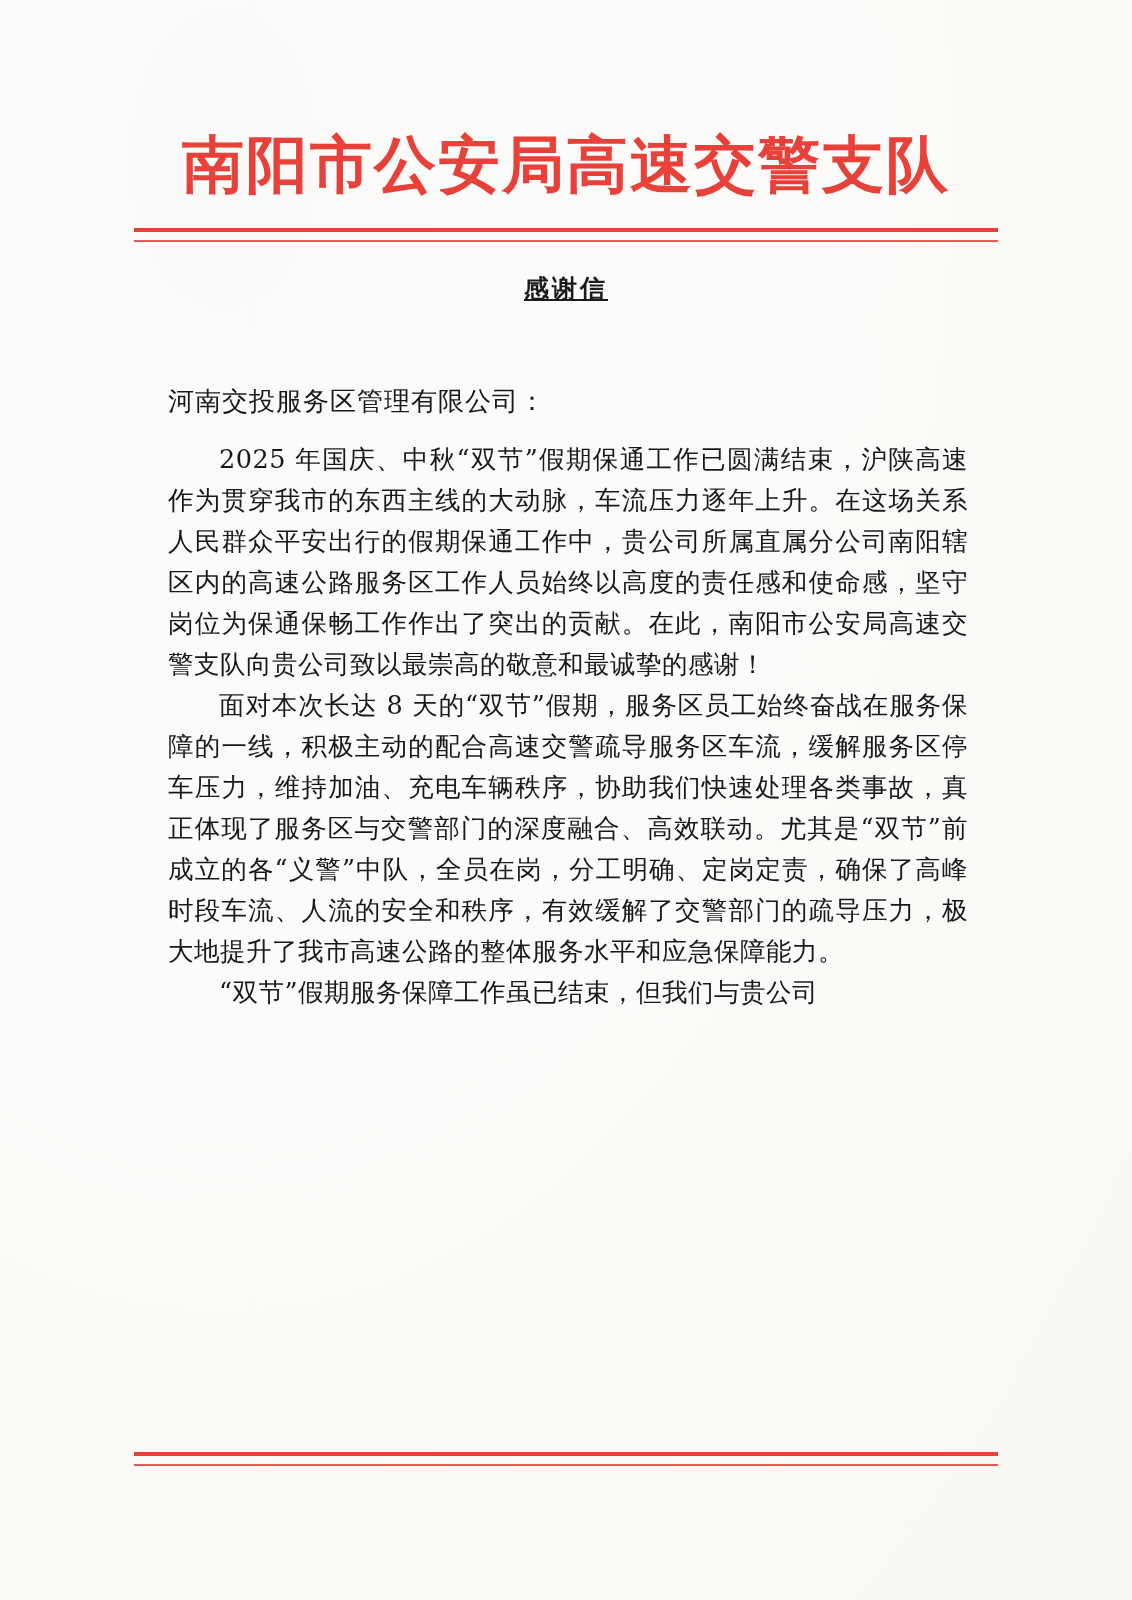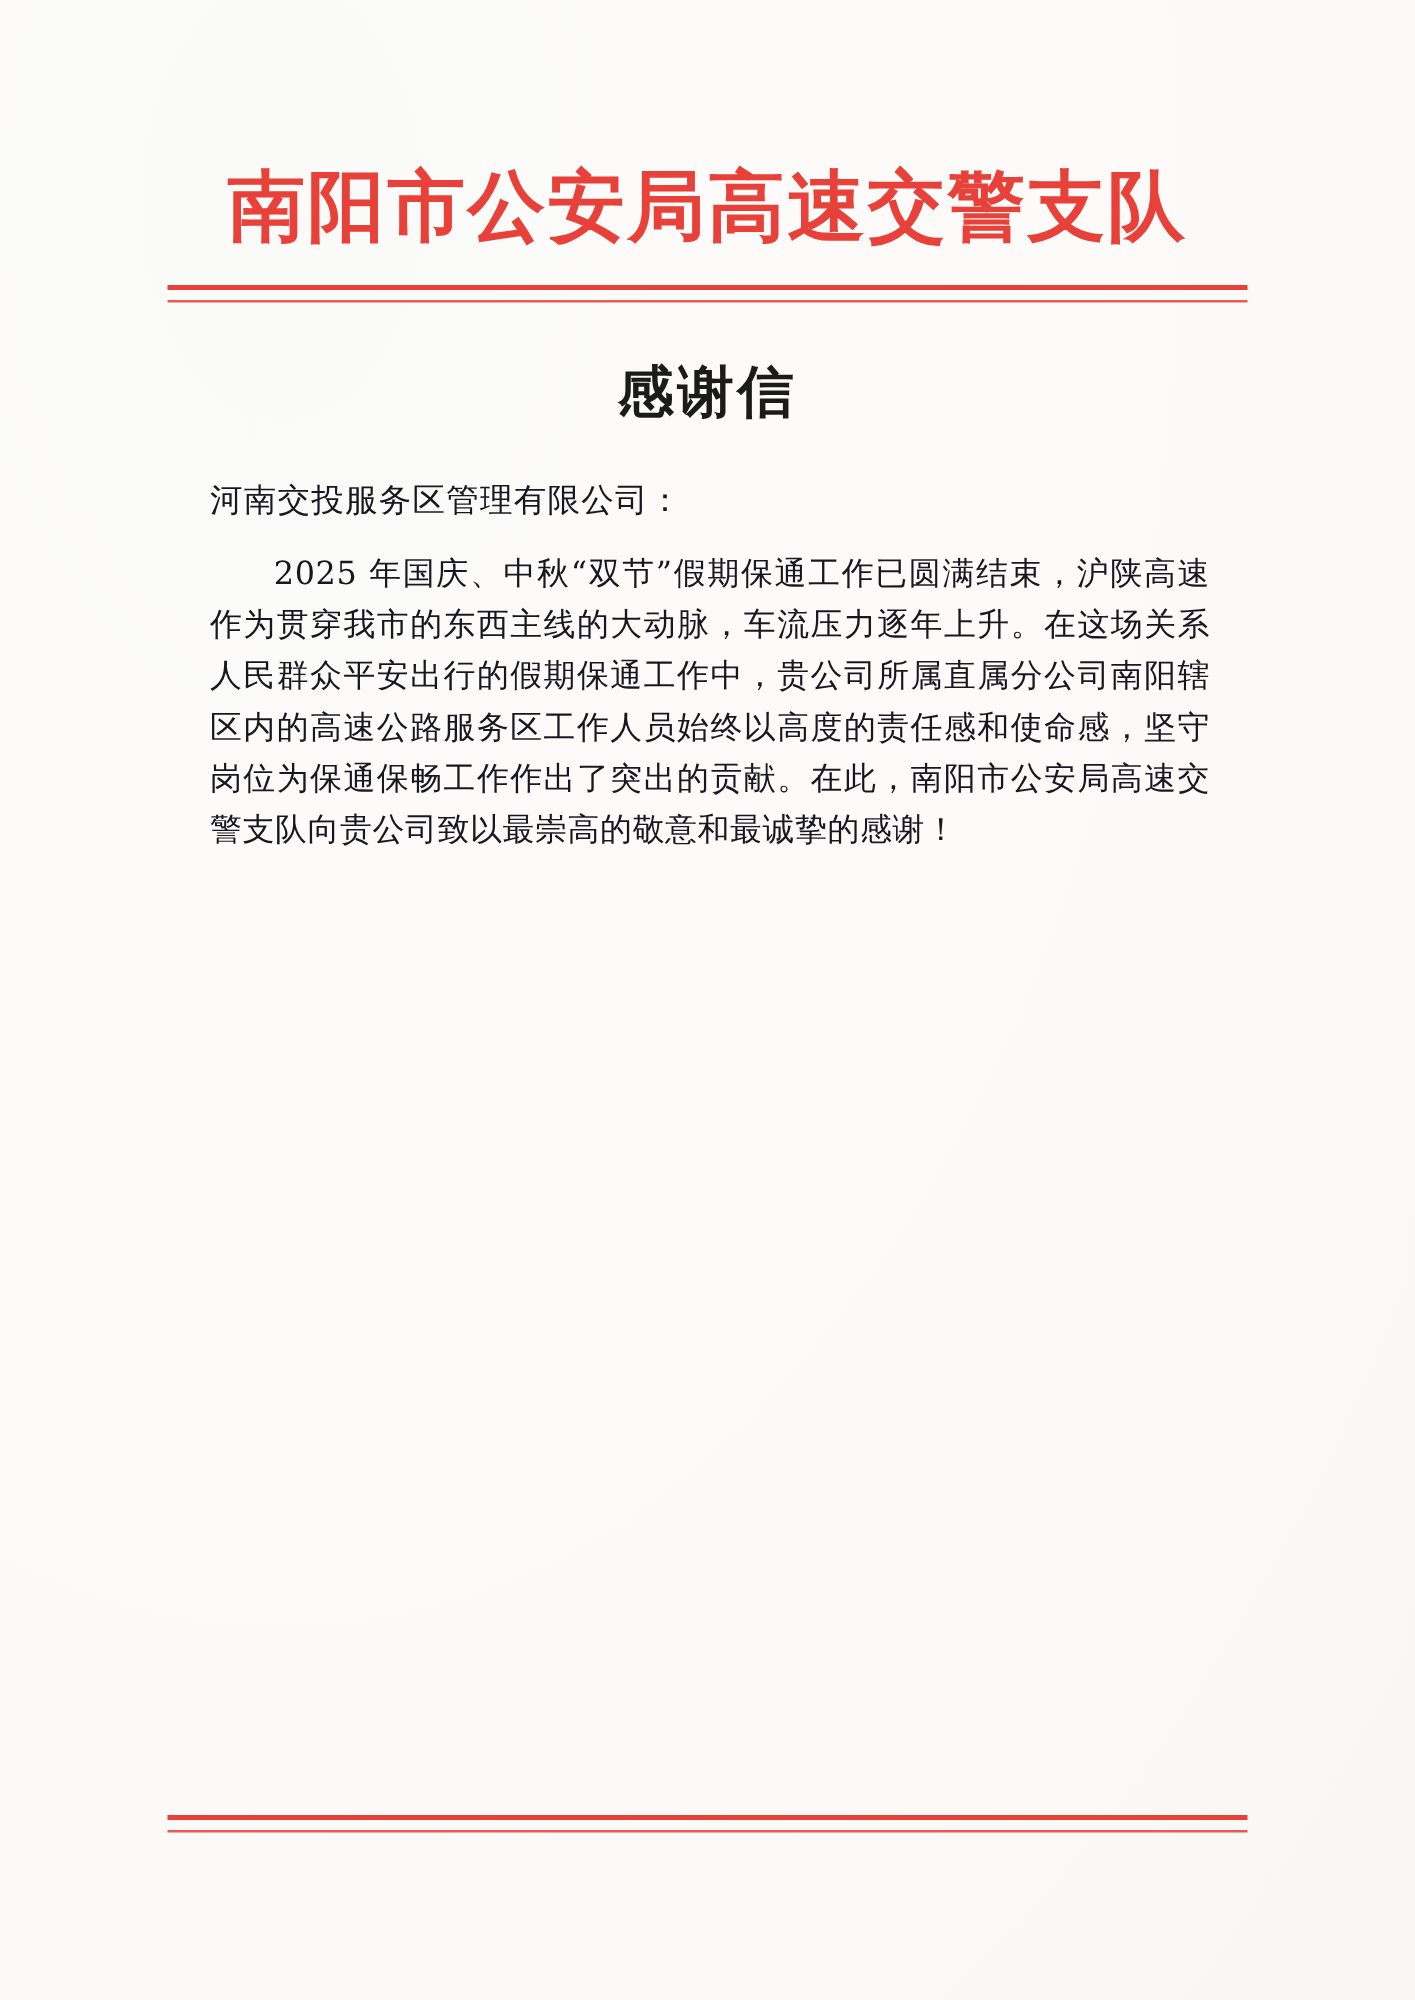--- a/index.html
+++ b/index.html
@@ -55,28 +55,29 @@
     left: 134px;
     right: 134px;
     height: 2px;
     background: #ea5a52;
   }
   .header-rule-1 { top: 228px; }
   .header-rule-2 { top: 240px; }
 
   .doc-title {
     position: absolute;
-    top: 284px;
+    top: 272px;
     left: 0;
     width: 100%;
     text-align: center;
     font-weight: bold;
-    font-size: 45px;
+    font-size: 25px;
     letter-spacing: 3px;
     color: #1b1b1b;
+    text-decoration: underline;
   }
 
   .body-wrap {
     position: absolute;
     top: 382px;
     left: 168px;
     width: 800px;
   }
   .salutation {
     font-size: 26px;
@@ -110,17 +111,19 @@
   </div>
 
   <div class="rule-thick header-rule-1"></div>
   <div class="rule-thin header-rule-2"></div>
 
   <div class="doc-title">感谢信</div>
 
   <div class="body-wrap">
     <div class="salutation">河南交投服务区管理有限公司：</div>
     <p class="para">2025 年国庆、中秋“双节”假期保通工作已圆满结束，沪陕高速作为贯穿我市的东西主线的大动脉，车流压力逐年上升。在这场关系人民群众平安出行的假期保通工作中，贵公司所属直属分公司南阳辖区内的高速公路服务区工作人员始终以高度的责任感和使命感，坚守岗位为保通保畅工作作出了突出的贡献。在此，南阳市公安局高速交警支队向贵公司致以最崇高的敬意和最诚挚的感谢！</p>
+    <p class="para">面对本次长达 8 天的“双节”假期，服务区员工始终奋战在服务保障的一线，积极主动的配合高速交警疏导服务区车流，缓解服务区停车压力，维持加油、充电车辆秩序，协助我们快速处理各类事故，真正体现了服务区与交警部门的深度融合、高效联动。尤其是“双节”前成立的各“义警”中队，全员在岗，分工明确、定岗定责，确保了高峰时段车流、人流的安全和秩序，有效缓解了交警部门的疏导压力，极大地提升了我市高速公路的整体服务水平和应急保障能力。</p>
+    <p class="para">“双节”假期服务保障工作虽已结束，但我们与贵公司</p>
   </div>
 
   <div class="rule-thick footer-rule-1"></div>
   <div class="rule-thin footer-rule-2"></div>
 </div>
 
 </body></html>

